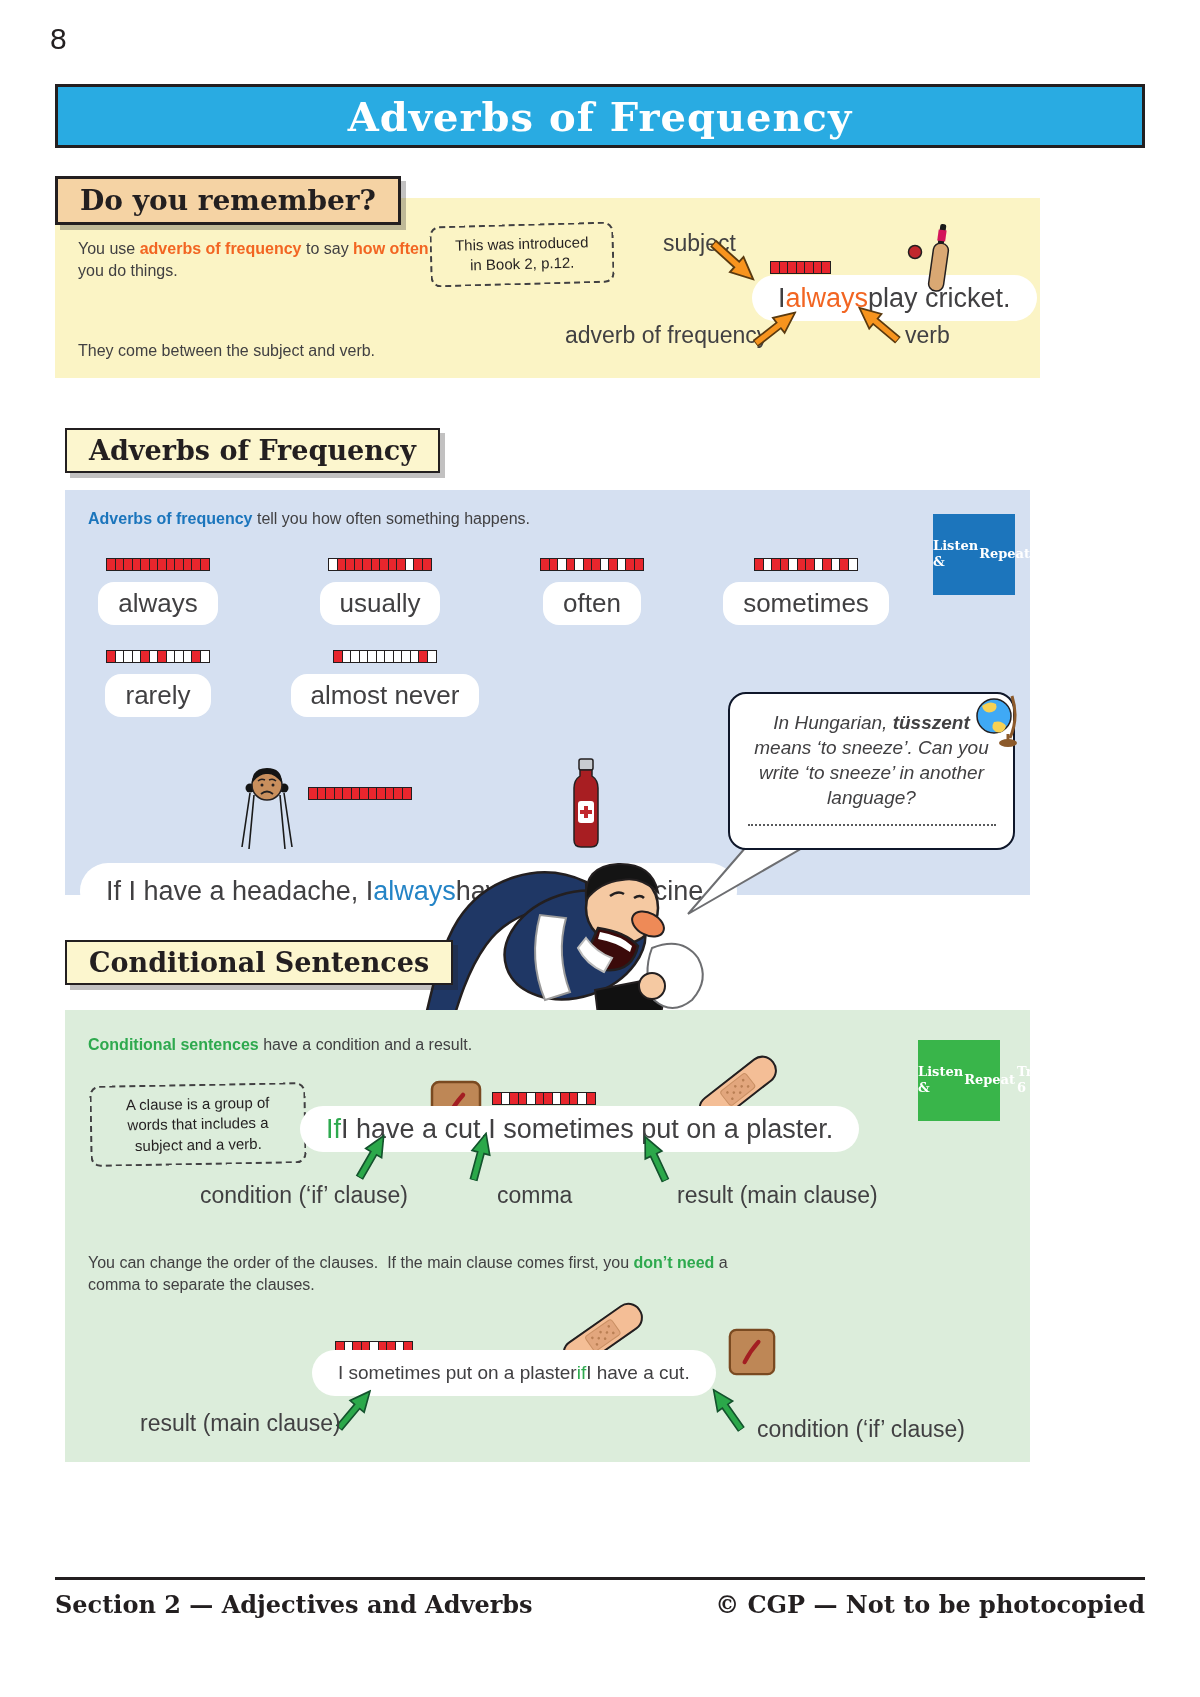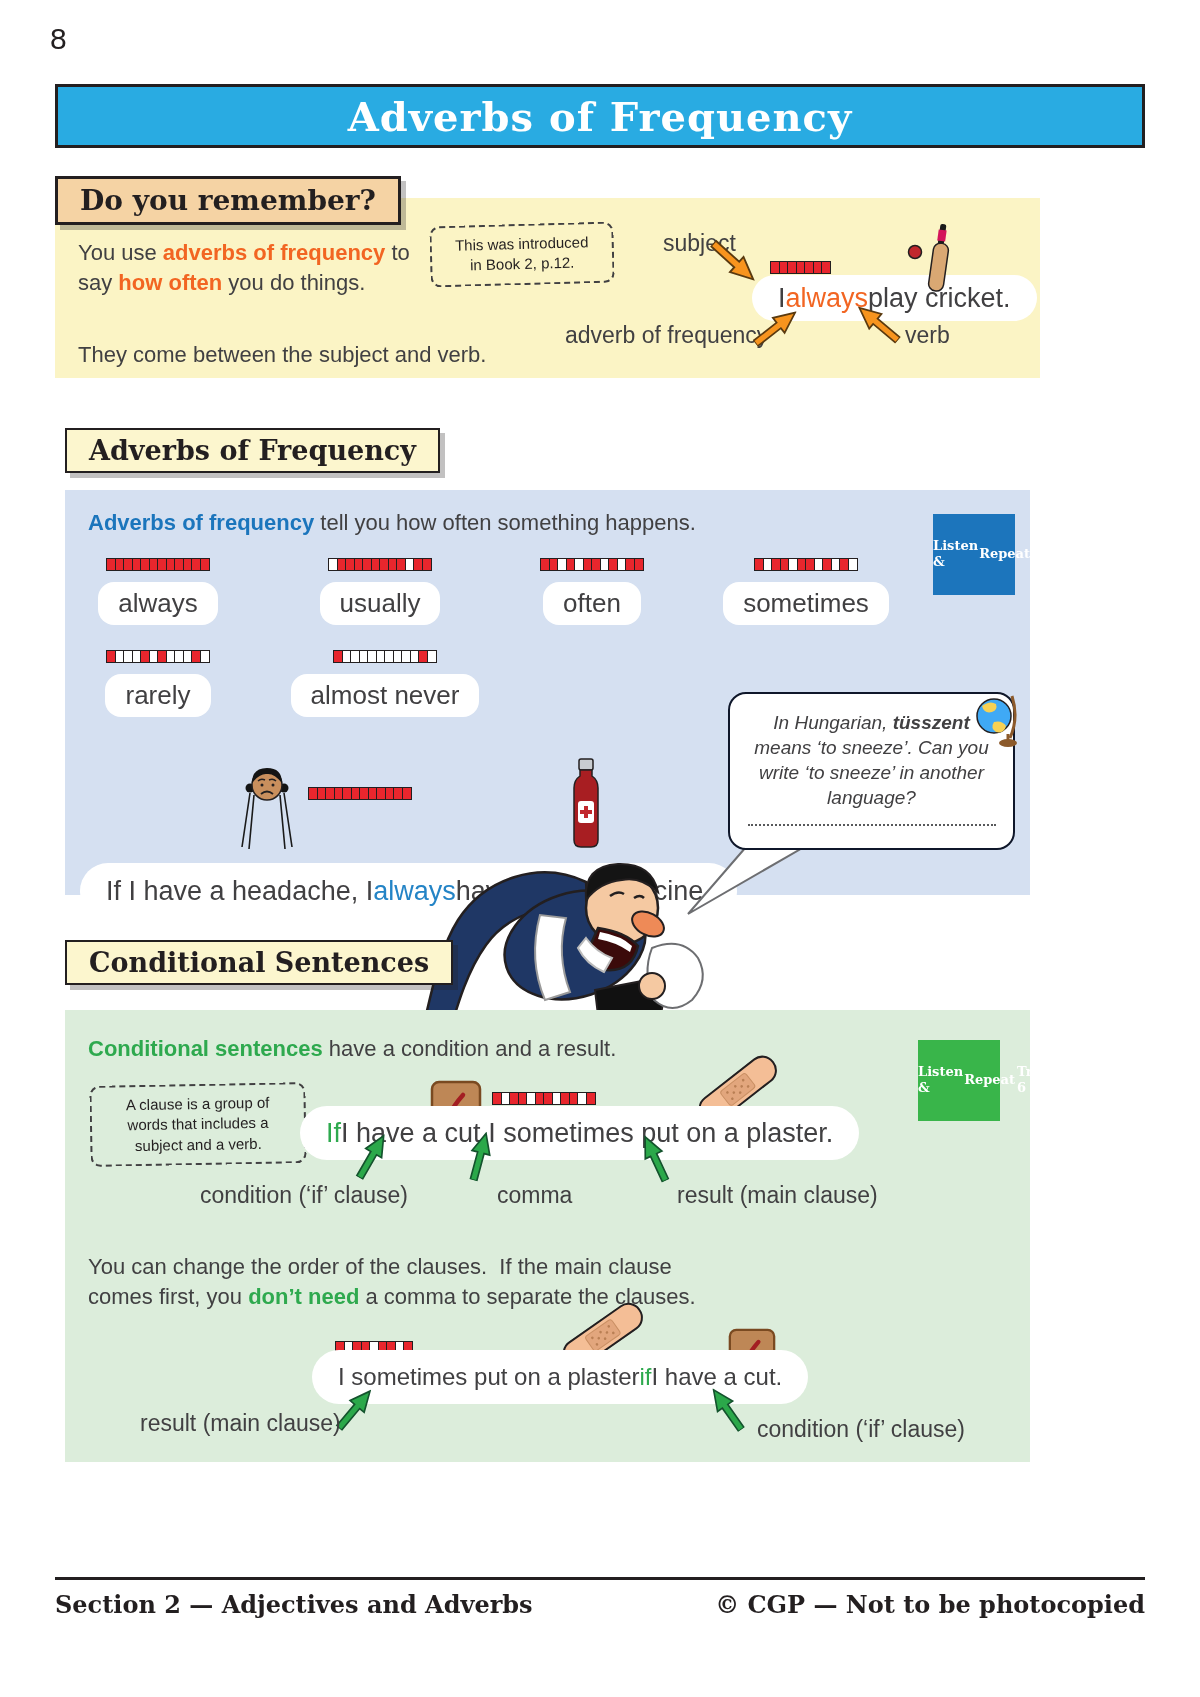--- a/index.html
+++ b/index.html
@@ -7,32 +7,32 @@
         font-family:"Liberation Sans",sans-serif;color:#414042;}
   .abs{position:absolute;}
   .slab{font-family:"DejaVu Serif",serif;font-weight:bold;color:#231F20;}
   .banner{left:55px;top:84px;width:1090px;height:64px;background:#29ABE2;border:3px solid #231F20;
           display:flex;align-items:center;justify-content:center;box-sizing:border-box;}
   .banner-title{font-size:40px;color:#ffffff;letter-spacing:1px;}
   .band-head{background:#FCF6CE;border:2px solid #231F20;box-shadow:5px 5px 0 rgba(35,31,32,.28);
              font-family:"DejaVu Serif",serif;font-weight:bold;font-size:27px;color:#231F20;
              padding:5px 22px;display:inline-block;}
   .remember-head{background:#F5D3A4;border:3px solid #231F20;font-size:28px;}
-  .bodytext{font-size:22px;line-height:1.36;color:#414042;}
+  .bodytext{font-size:16px;line-height:1.36;color:#414042;}
   .o{color:#F26522;font-weight:bold;}
   .o2{color:#F26522;}
   .bl{color:#1B75BC;font-weight:bold;}
   .bl2{color:#2484C6;}
   .gr{color:#2EA94E;font-weight:bold;}
   .gr2{color:#2EA94E;}
   .note{border:2px dashed #414042;border-radius:10px;text-align:center;font-size:15px;line-height:1.35;
         padding:8px 6px;color:#231F20;background:transparent;}
   .smalllabel{font-size:23px;color:#414042;white-space:nowrap;}
   .sent-pill{background:#ffffff;border-radius:28px;display:inline-flex;align-items:center;
-             padding:0 26px;height:54px;font-size:26px;color:#414042;white-space:nowrap;}
+             padding:0 26px;height:46px;font-size:26px;color:#414042;white-space:nowrap;}
   .word-pill{background:#ffffff;border-radius:16px;padding:6px 20px;font-size:26px;color:#414042;white-space:nowrap;}
   .bar{display:flex;}
   .sq{width:10px;height:13px;border:1.5px solid #231F20;background:#ffffff;box-sizing:border-box;}
   .sq + .sq{margin-left:-1.5px;}
   .sq.red{background:#E8262D;}
   .freq-item{display:flex;flex-direction:column;align-items:center;gap:11px;width:190px;}
   .listen{width:82px;display:flex;flex-direction:row;align-items:center;padding:6px 0 7px;gap:1px;}
   .listen-t{font-family:"DejaVu Serif",serif;font-weight:bold;font-size:13px;color:#ffffff;line-height:1.2;}
   .listen-sq{width:64px;height:60px;background:#ffffff;margin:4px 0;}
   .bubble{background:#ffffff;border:2px solid #0f172a;border-radius:18px;box-sizing:border-box;
@@ -433,21 +433,21 @@
     </svg>
   </span>
 
   <span class="abs" style="left:728px;top:1328px;">
     <svg width="48" height="48" viewBox="0 0 52 52">
       <rect x="2" y="2" width="48" height="48" rx="7" fill="#BE8756" stroke="#7A4A21" stroke-width="2.5"></rect>
       <path d="M18,37 Q24,25 33,15" stroke="#A31E22" stroke-width="4.5" fill="none" stroke-linecap="round"></path>
     </svg>
   </span>
 
-  <div class="abs sent-pill" style="left:312px;top:1350px;font-size:24px;">
+  <div class="abs sent-pill" style="left:312px;top:1350px;font-size:19px;">
       <span>I sometimes put on a plaster </span>
       <span class="gr2">if</span>
       <span> I have a cut.</span>
     </div>
 
   <span class="abs arrow arrow-g" style="left:330px;top:1398px;transform:rotate(-50deg);">
     <svg width="50" height="22" viewBox="0 0 60 26">
         <path d="M0,9 L34,9 L34,2 L58,13 L34,24 L34,17 L0,17 Z"></path>
       </svg>
   </span>

